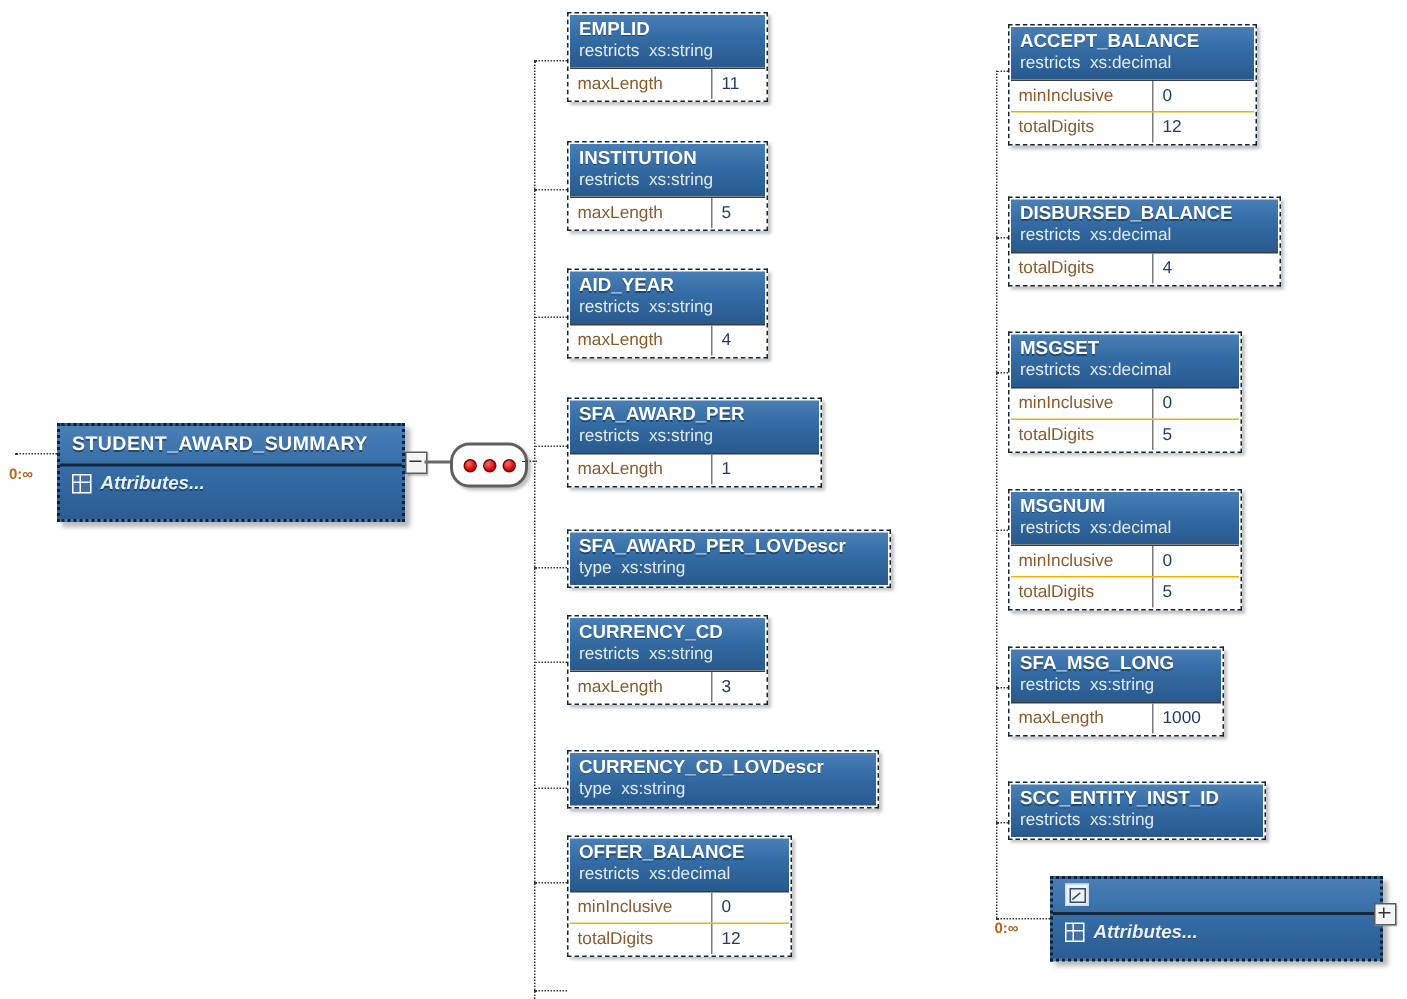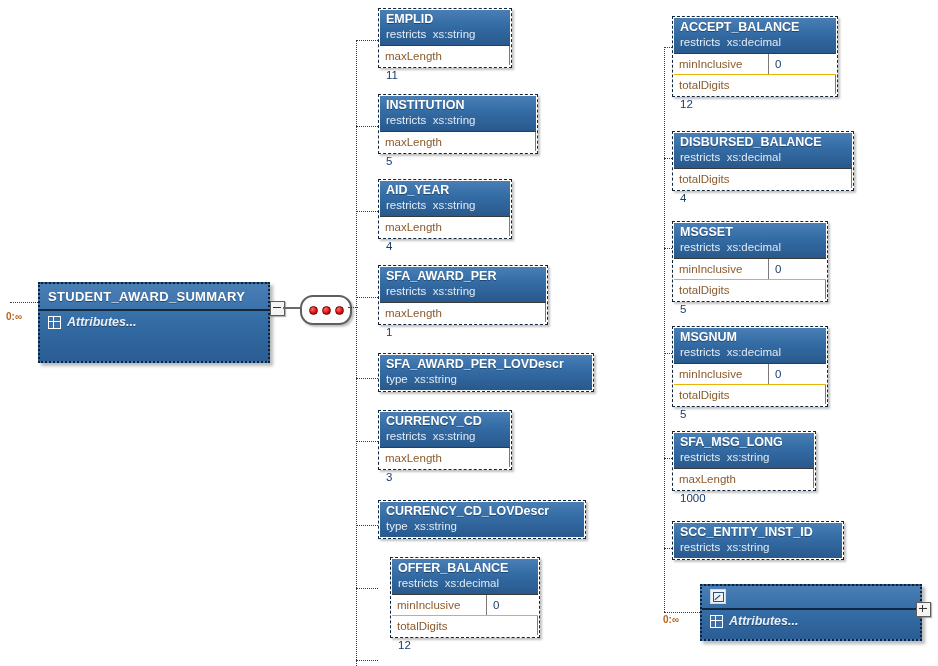--- a/index.html
+++ b/index.html
@@ -83,21 +83,21 @@
   .facets {
     background: #ffffff;
     border-top: 1px solid #3a3a3a;
   }
   .facet {
     display: flex;
     align-items: stretch;
     border-bottom: 1px solid #eab308;
     height: 20px;
   }
-  .facet:last-child { border-bottom: none; flex-direction: column; }
+  .facet:last-child { border-bottom: none; }
   .facet .fname {
     flex: 0 0 auto;
     min-width: 84px;
     padding: 2px 5px 0 5px;
     font-size: 11.5px;
     color: #8a5a2b;
     border-right: 1px solid #7a7a7a;
     white-space: nowrap;
     line-height: 17px;
   }
@@ -238,21 +238,21 @@
 </head>
 <body>
 
 <div id="canvas">
 
   <div class="card" style="left:6px; top:311px;">
     <span>0:∞</span>
   </div>
   <div class="hline" style="left:10px; top:302px; width:30px;"></div>
 
-  <div class="cnode" style="left:38px; top:282px; width:232px; height:81px;">
+  <div class="cnode" style="left:38px; top:282px; width:232px; height:66px;">
     <div class="chdr">
       <span class="cname">STUDENT_AWARD_SUMMARY</span>
     </div>
     <div class="attrs">
       <span class="gridicon"></span>
       <span class="alabel">Attributes...</span>
     </div>
   </div>
   <div class="togglebox" style="left:270px; top:301px;"></div>
 
@@ -286,21 +286,21 @@
       </div>
     </div>
     <div class="facets">
       <div class="facet">
         <div class="fname">maxLength</div>
         <div class="fval">11</div>
       </div>
     </div>
   </div>
 
-  <div class="node elem" style="left:378px; top:94px; width:160px;">
+  <div class="node elem" style="left:378px; top:94px; width:134px;">
     <div class="hdr">
       <div class="name">INSTITUTION</div>
       <div class="type">
         <span class="kw">restricts</span>
         &nbsp;<span>xs:string</span>
       </div>
     </div>
     <div class="facets">
       <div class="facet">
         <div class="fname">maxLength</div>
@@ -370,21 +370,21 @@
   <div class="node elem" style="left:378px; top:500px; width:208px;">
     <div class="hdr">
       <div class="name">CURRENCY_CD_LOVDescr</div>
       <div class="type">
         <span class="kw">type</span>
         &nbsp;<span>xs:string</span>
       </div>
     </div>
   </div>
 
-  <div class="node elem" style="left:378px; top:557px; width:150px;margin-left:12px;">
+  <div class="node elem" style="left:378px; top:557px; width:150px;">
     <div class="hdr">
       <div class="name">OFFER_BALANCE</div>
       <div class="type">
         <span class="kw">restricts</span>
         &nbsp;<span>xs:decimal</span>
       </div>
     </div>
     <div class="facets">
       <div class="facet">
         <div class="fname">minInclusive</div>

